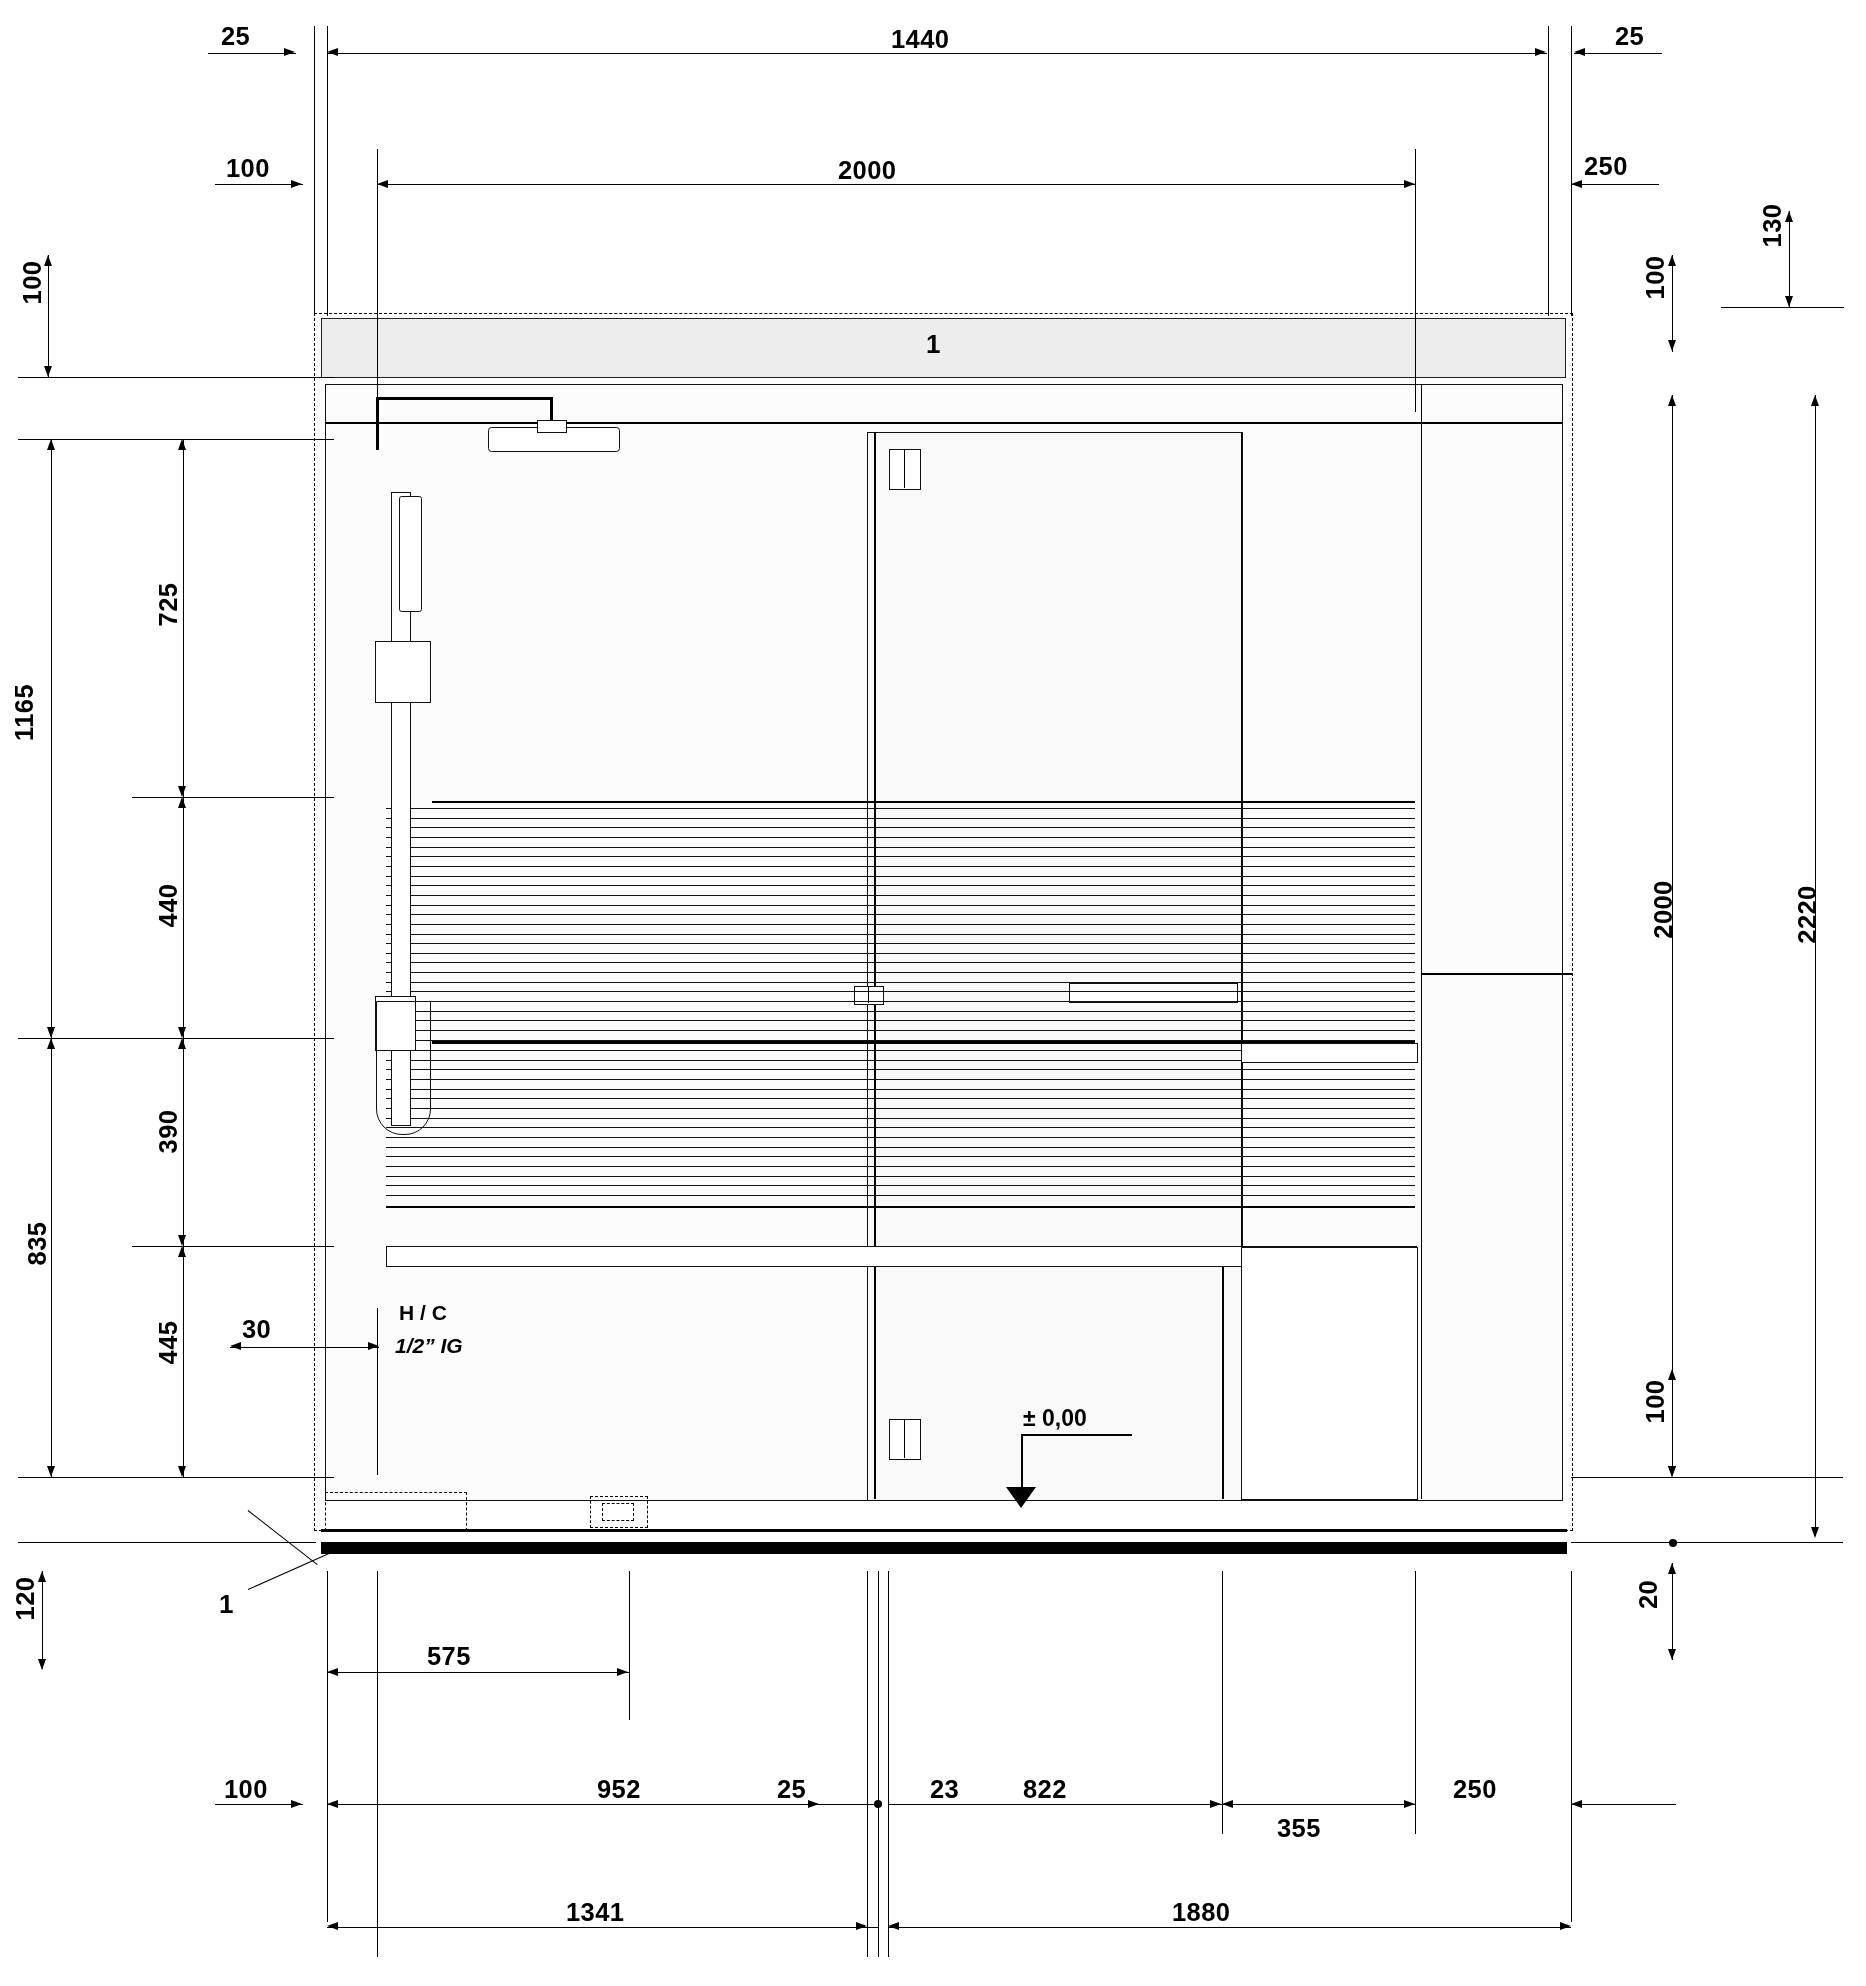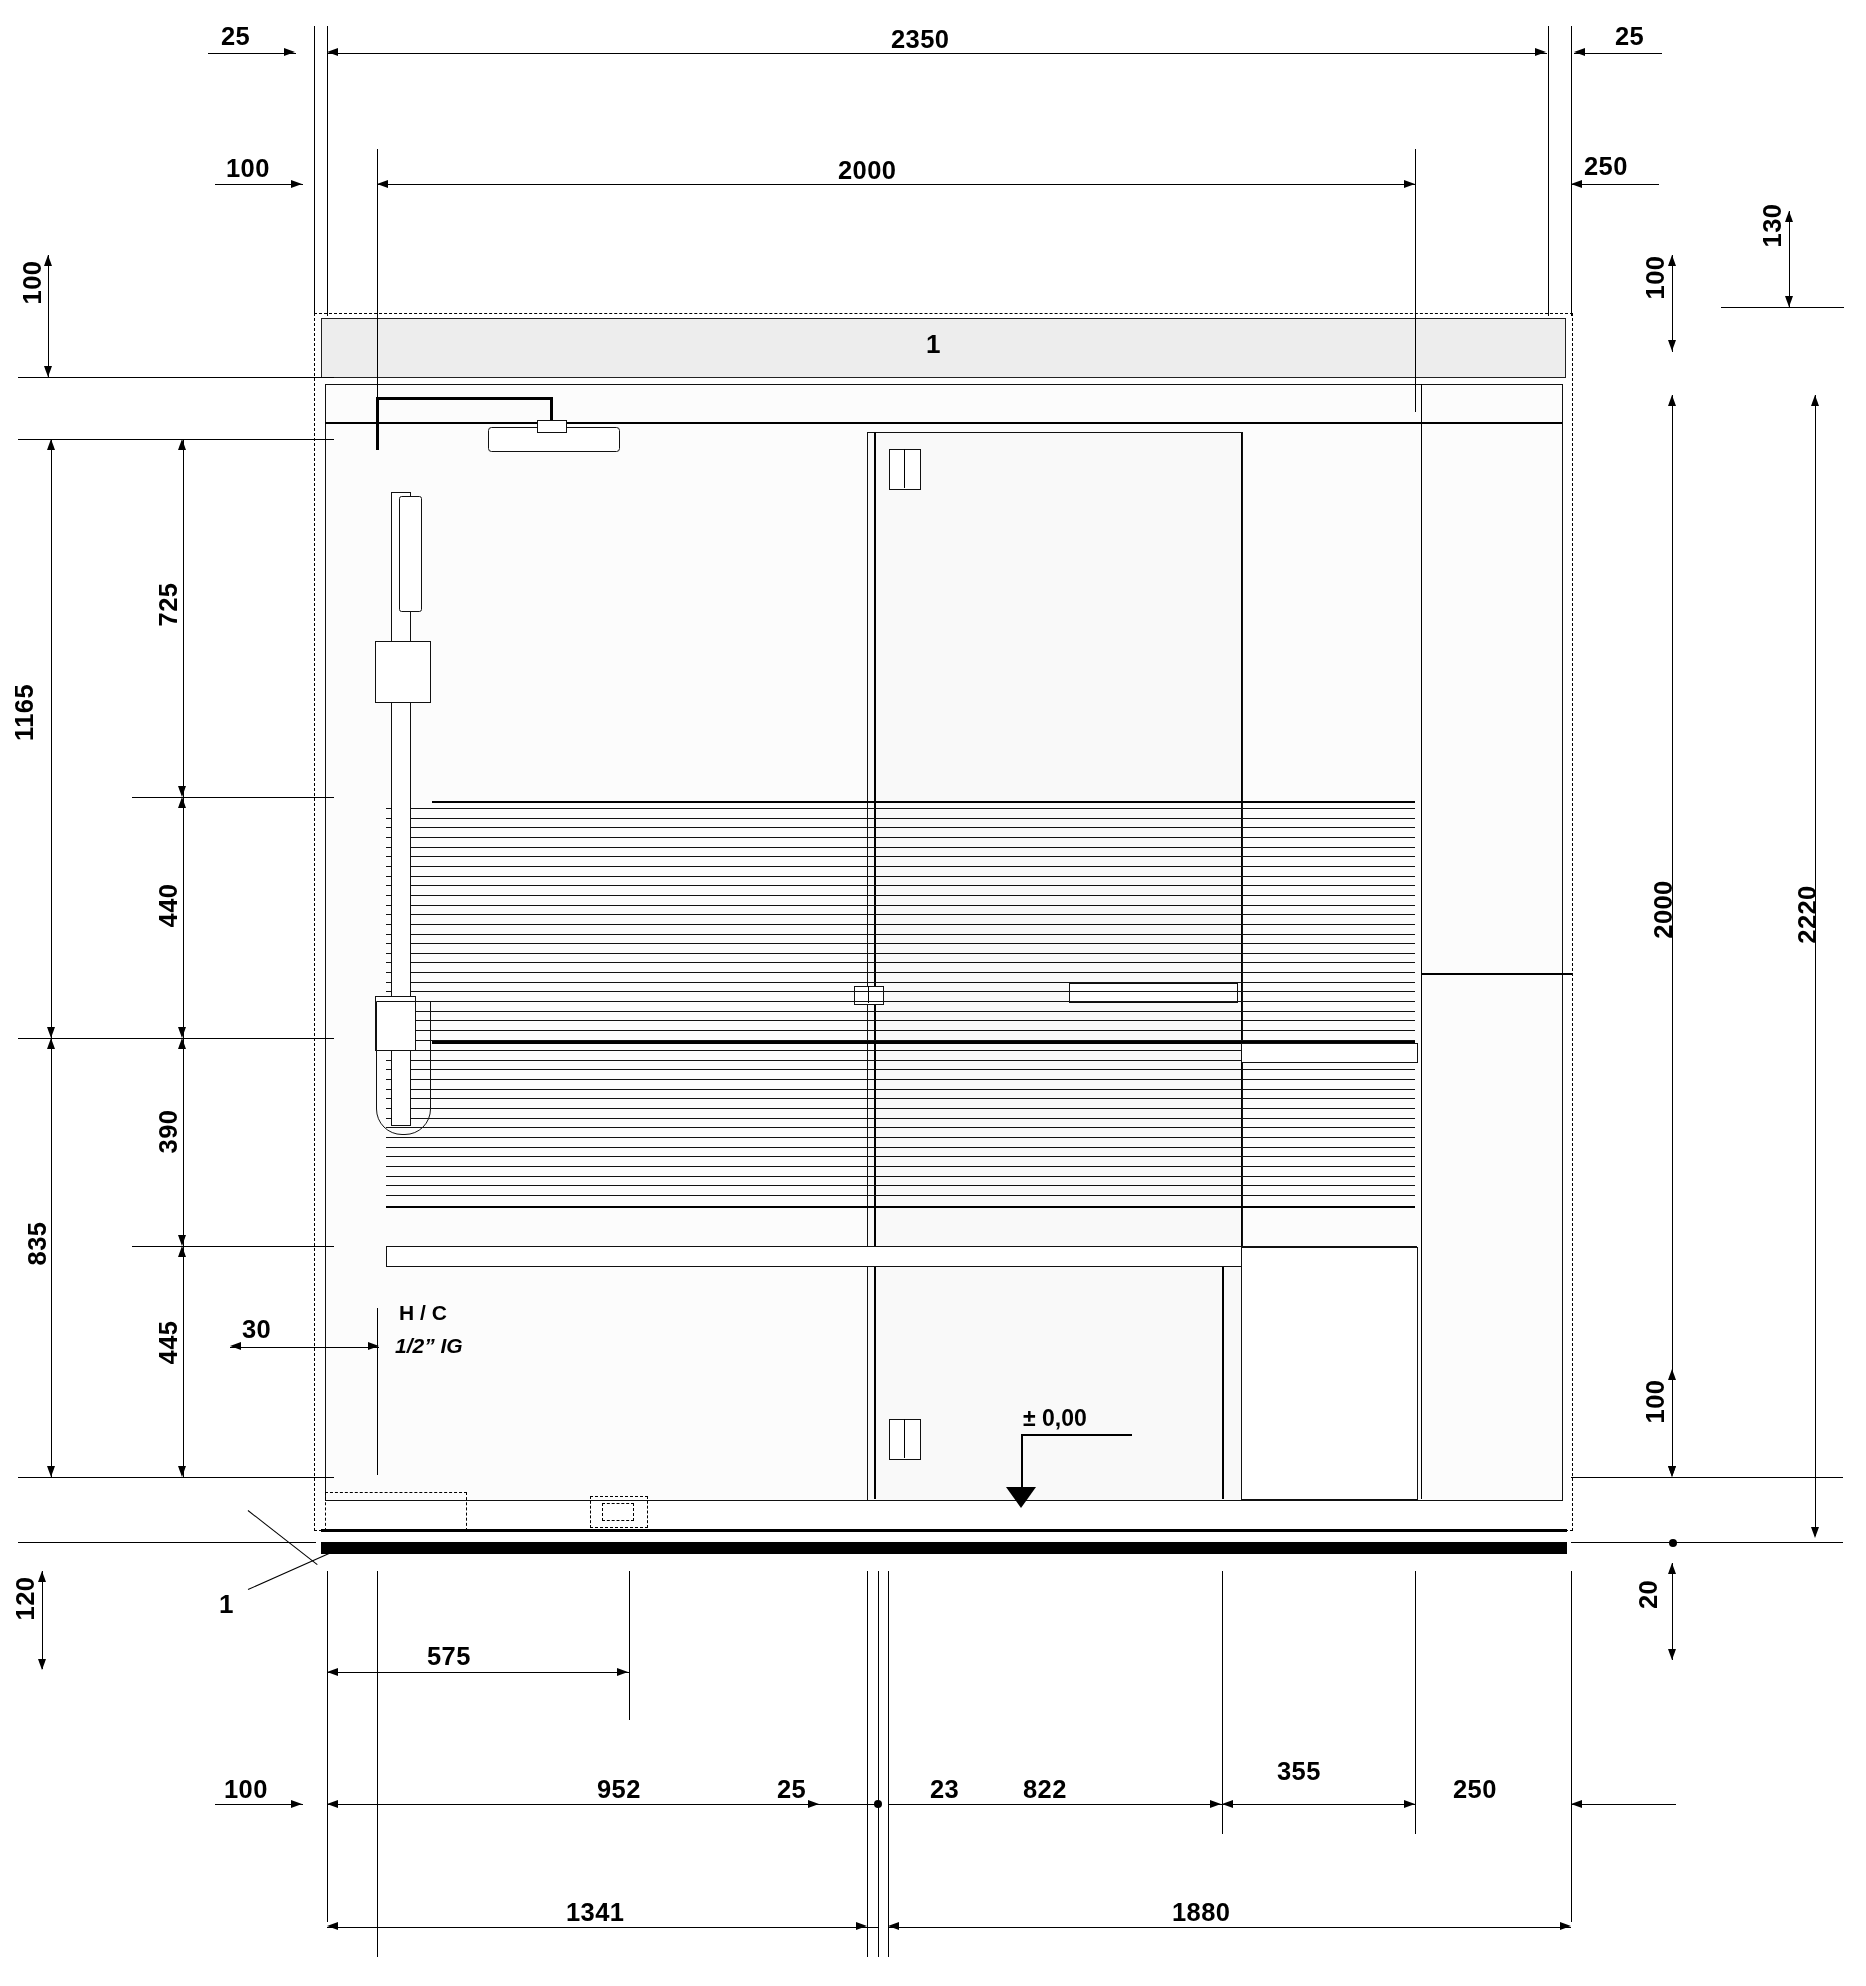--- a/index.html
+++ b/index.html
@@ -142,21 +142,21 @@
   <div class="dashbox" style="left:602px;top:1503px;width:30px;height:16px;"></div>
   <div class="dashbox" style="left:325px;top:1492px;width:140px;height:37px;"></div>
 
   <div class="lbl" style="left:219px;top:1589px;font-size:26px;">1</div>
   <div class="ln" style="left:248px;top:1510px;width:88px;height:0.9px;transform:rotate(38deg);transform-origin:left center;"></div>
   <div class="ln" style="left:248px;top:1589px;width:93px;height:0.9px;transform:rotate(-24deg);transform-origin:left center;"></div>
 
   <div class="ln h" style="left:327px;top:53px;width:1220px;"></div>
   <div class="arrow ar-l" style="left:327px;top:48px;"></div>
   <div class="arrow ar-r" style="left:1535px;top:48px;"></div>
-  <div class="dim-txt" style="left:891px;top:24.6px;font-size:25.5px;">2350</div>
+  <div class="dim-txt" style="left:891px;top:24.6px;font-size:25.5px;">1440</div>
 
   <div class="ln h" style="left:208px;top:53px;width:88px;"></div>
   <div class="arrow ar-r" style="left:284px;top:48px;"></div>
   <div class="dim-txt" style="left:221px;top:22px;font-size:25.5px;">25</div>
 
   <div class="ln h" style="left:1574px;top:53px;width:88px;"></div>
   <div class="arrow ar-l" style="left:1574px;top:48px;"></div>
   <div class="dim-txt" style="left:1615px;top:22px;font-size:25.5px;">25</div>
 
   <div class="ln v" style="left:314px;top:26px;height:290px;"></div>
@@ -291,21 +291,21 @@
   <div class="dot" style="left:874px;top:1800px;"></div>
   <div class="dim-txt" style="left:930px;top:1775px;font-size:25.5px;">23</div>
 
   <div class="ln h" style="left:888px;top:1804px;width:334px;"></div>
   <div class="arrow ar-r" style="left:1210px;top:1800px;"></div>
   <div class="dim-txt" style="left:1023px;top:1775px;font-size:25.5px;">822</div>
 
   <div class="ln h" style="left:1222px;top:1804px;width:193px;"></div>
   <div class="arrow ar-l" style="left:1222px;top:1800px;"></div>
   <div class="arrow ar-r" style="left:1404px;top:1800px;"></div>
-  <div class="dim-txt" style="left:1277px;top:1757px;font-size:25.5px;text-align:right;">355</div>
+  <div class="dim-txt" style="left:1277px;top:1814px;font-size:25.5px;text-align:right;">355</div>
 
   <div class="ln h" style="left:1571px;top:1804px;width:105px;"></div>
   <div class="arrow ar-l" style="left:1571px;top:1800px;"></div>
   <div class="dim-txt" style="left:1453px;top:1775px;font-size:25.5px;">250</div>
 
   <div class="ln h" style="left:215px;top:1804px;width:88px;"></div>
   <div class="arrow ar-r" style="left:291px;top:1800px;"></div>
   <div class="dim-txt" style="left:224px;top:1775px;font-size:25.5px;">100</div>
 
   <div class="ln h" style="left:327px;top:1927px;width:551px;"></div>

